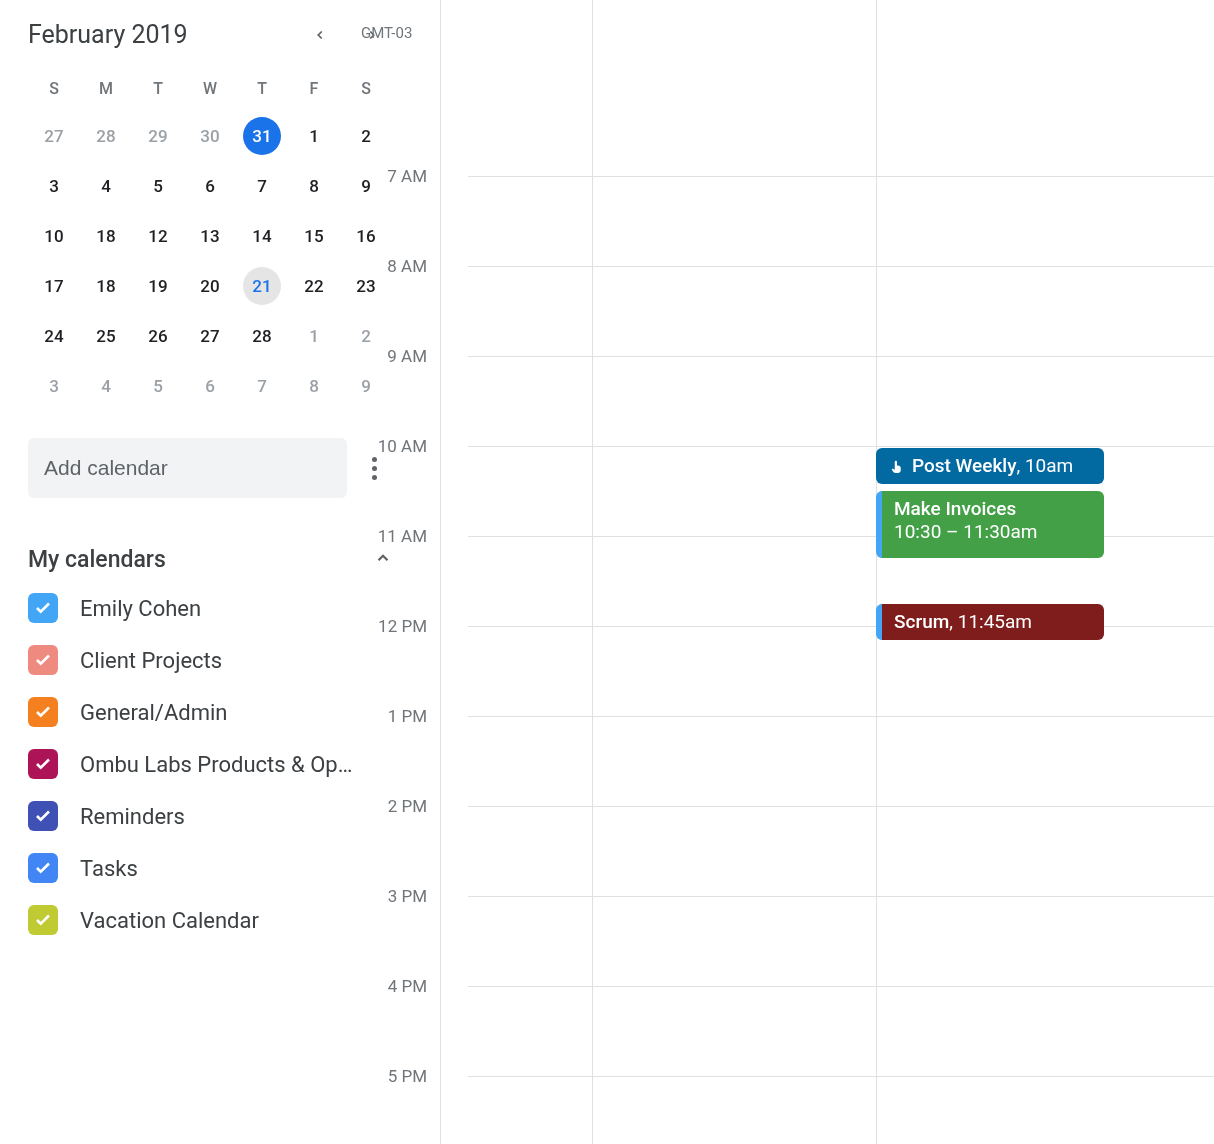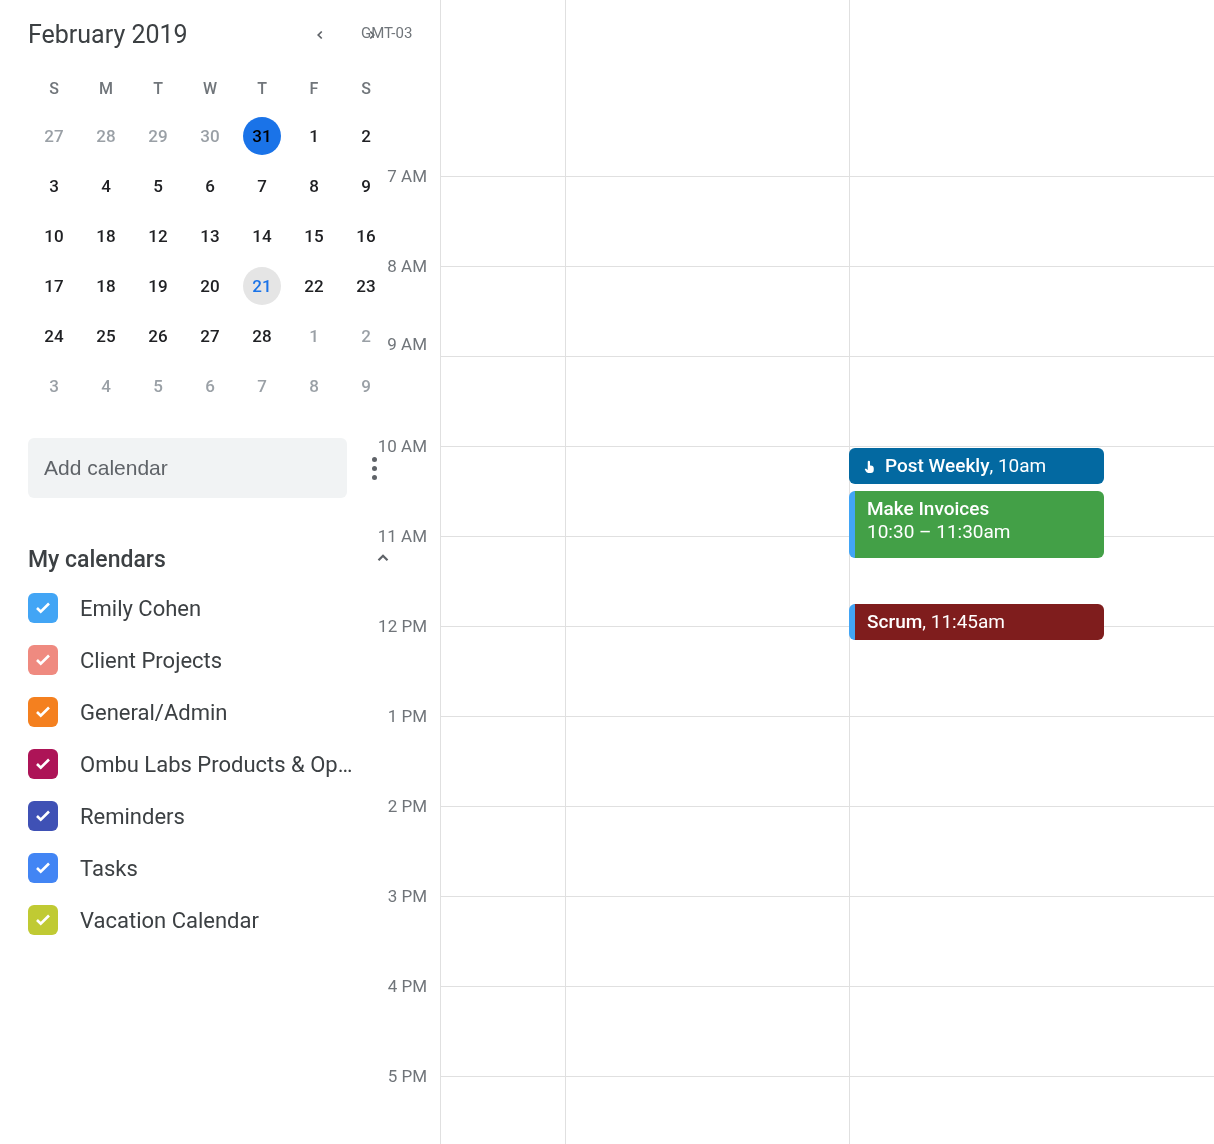--- a/index.html
+++ b/index.html
@@ -64,21 +64,21 @@
 }
 .day.muted { color: #9aa0a6; }
 .day .circle {
   width: 38px;
   height: 38px;
   border-radius: 50%;
   display: flex;
   align-items: center;
   justify-content: center;
 }
-.day.selected .circle { background: #1a73e8; color: #000000; }
+.day.selected .circle { background: #1a73e8; color: #ffffff; }
 .day.today .circle { background: #e5e5e5; color: #1a73e8; }
 .add-cal-row {
   display: flex;
   align-items: center;
   margin-top: 30px;
   gap: 9px;
 }
 .add-cal-input {
   flex: 1;
   background: #f1f3f4;
@@ -143,20 +143,21 @@
   white-space: nowrap;
   overflow: hidden;
   text-overflow: ellipsis;
   max-width: 310px;
 }
 .main {
   flex: 1;
   position: relative;
   border-left: 1px solid #e0e0e0;
   margin-left: 20px;
+  padding-left: 27px;
 }
 .tz-label {
   position: absolute;
   top: 24px;
   left: -80px;
   font-size: 15px;
   color: #70757a;
 }
 .time-col {
   position: absolute;
@@ -444,21 +445,21 @@
         <div class="cal-label">Vacation Calendar</div>
       </div>
     </div>
 </div>
 
 <div class="main">
   <div class="tz-label">GMT-03</div>
   <div class="time-col" id="time-col">
       <div class="time-label" style="top: 176px;">7 AM</div>
       <div class="time-label" style="top: 266px; margin-left: 12px;">8 AM</div>
-      <div class="time-label" style="top: 344px;">9 AM</div>
+      <div class="time-label" style="top: 356px;">9 AM</div>
       <div class="time-label" style="top: 446px;">10 AM</div>
       <div class="time-label" style="top: 536px;">11 AM</div>
       <div class="time-label" style="top: 626px;">12 PM</div>
       <div class="time-label" style="top: 716px;">1 PM</div>
       <div class="time-label" style="top: 806px;">2 PM</div>
       <div class="time-label" style="top: 896px;">3 PM</div>
       <div class="time-label" style="top: 986px;">4 PM</div>
       <div class="time-label" style="top: 1076px;">5 PM</div>
     </div>
   <div class="grid" id="grid">

